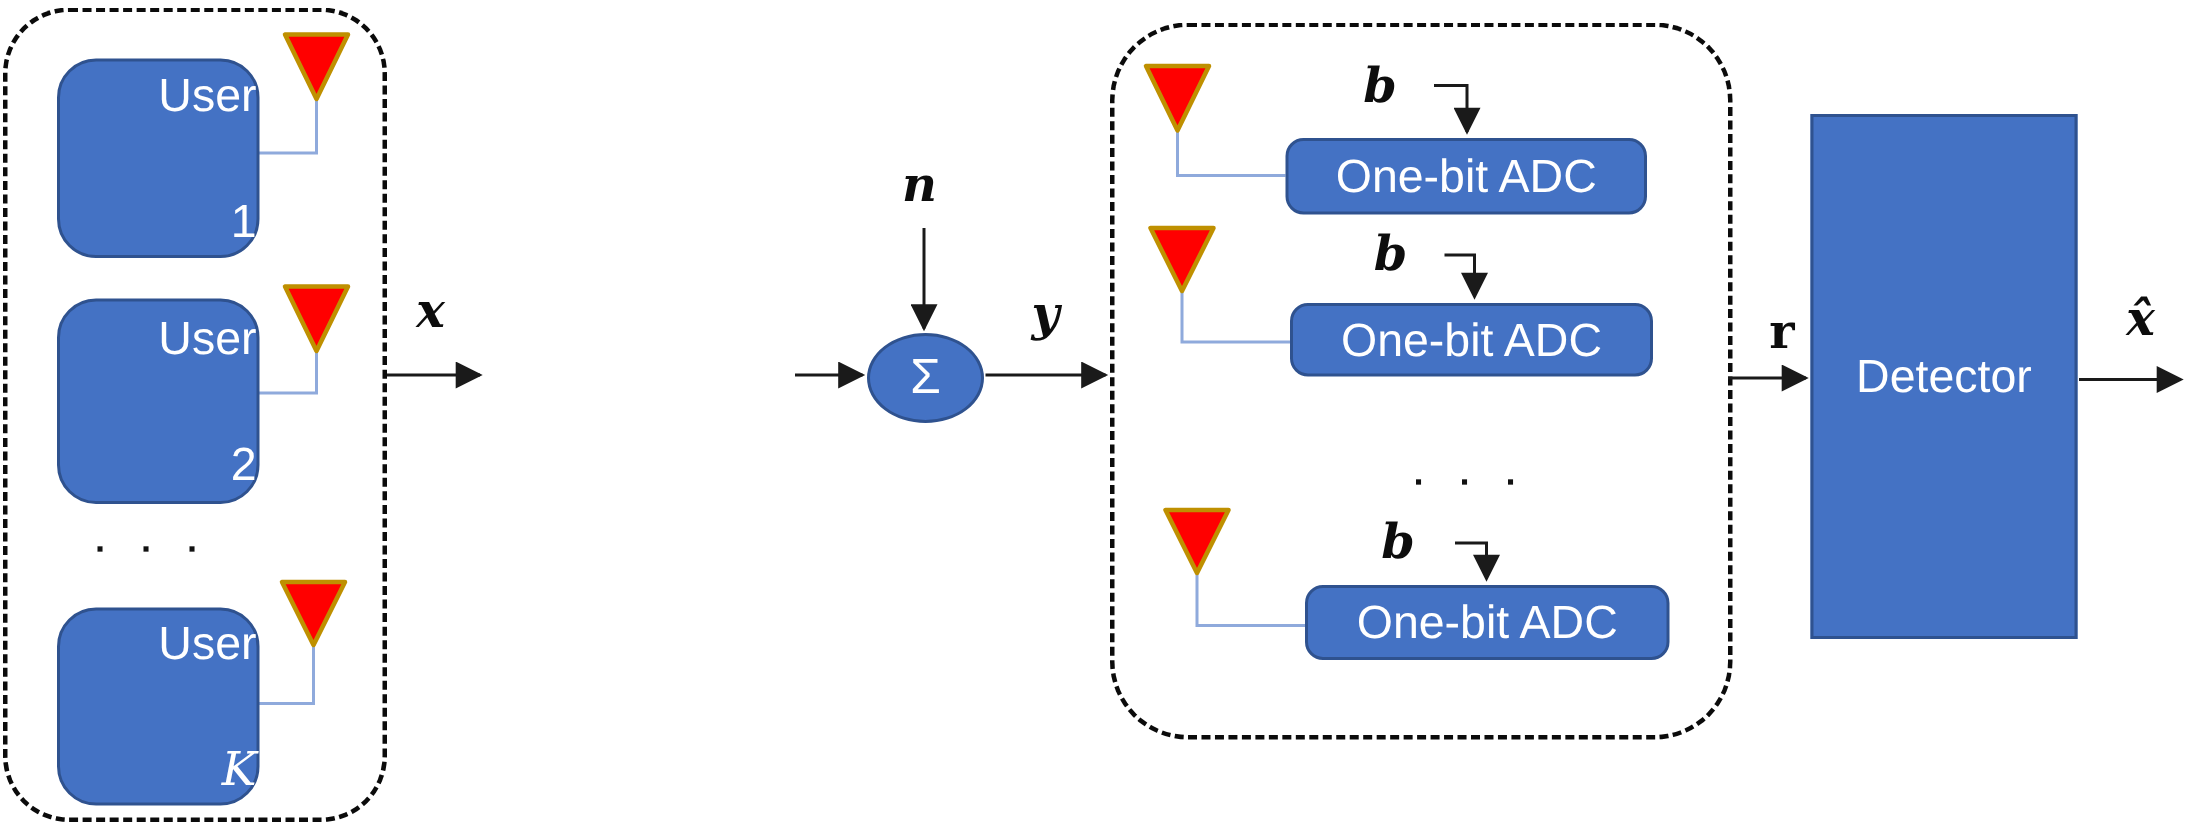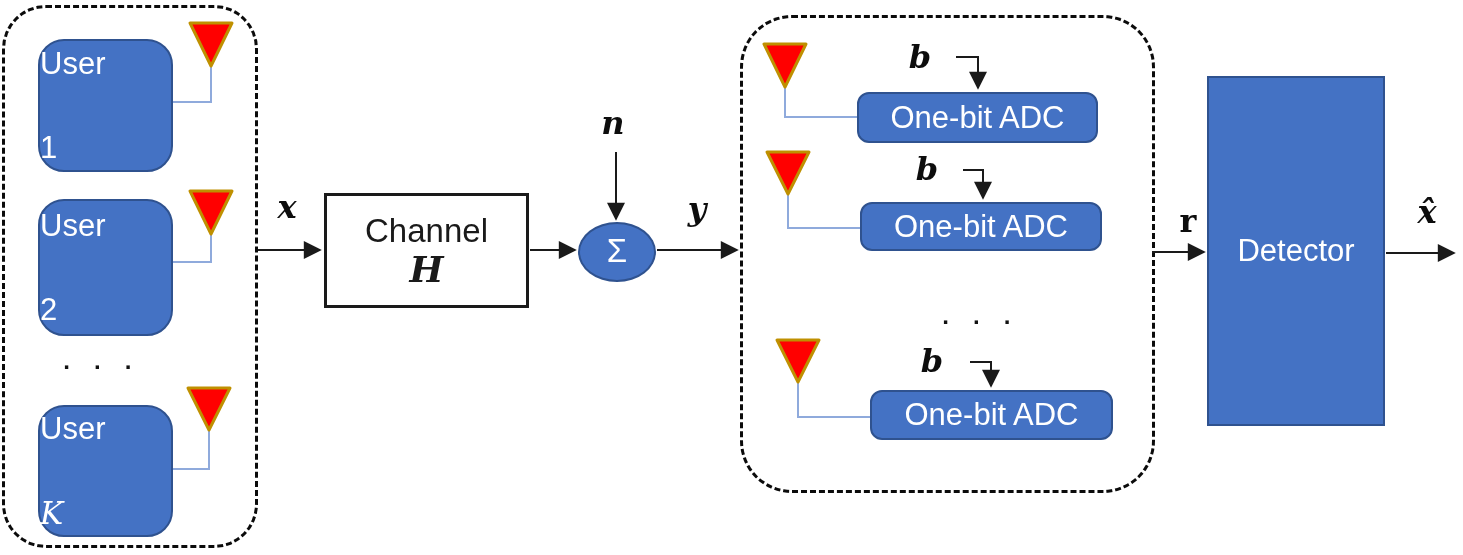--- a/index.html
+++ b/index.html
@@ -10,21 +10,21 @@
   
   .dashed-group{
     position:absolute;border:3px dashed #0b0b0b;background:transparent;
   }
   .tx-group{left:2px;top:5px;width:250px;height:537px;border-radius:44px;}
   .rx-group{left:740px;top:15px;width:409px;height:472px;border-radius:52px;}
   
   .user-box{
     position:absolute;left:38px;width:131px;background:var(--primary-blue);
     border:2px solid var(--border-blue);border-radius:26px;
-    display:flex;flex-direction:column;align-items:flex-start;justify-content:center;
+    display:flex;flex-direction:column;align-items:flex-end;justify-content:center;
     color:#fff;font-size:31px;line-height:44px;gap:40px;
   }
   .user-1{top:39px;height:129px;}
   .user-2{top:199px;height:133px;}
   .user-k{top:405px;height:128px;}
   .user-k .user-index{font-family:"DejaVu Serif",serif;font-style:italic;}
   
   .channel-box{
     position:absolute;left:324px;top:193px;width:205px;height:115px;
     background:#fff;border:3px solid #1a1a1a;box-sizing:border-box;
@@ -120,24 +120,20 @@
   <div class="user-box user-2">
     <span class="user-name">User</span>
     <span class="user-index">2</span>
   </div>
   <div class="user-box user-k">
     <span class="user-name">User</span>
     <span class="user-index">K</span>
   </div>
   <span class="ellipsis" style="left:102px;top:367px;">· · ·</span>
 
-  <div class="channel-box">
-    <span class="channel-label">Channel</span>
-    <span class="channel-symbol">H</span>
-  </div>
 
   <div class="sigma-node">
     <span>Σ</span>
   </div>
 
   <div class="adc-box adc-1">
     <span>One-bit ADC</span>
   </div>
   <div class="adc-box adc-2">
     <span>One-bit ADC</span>

